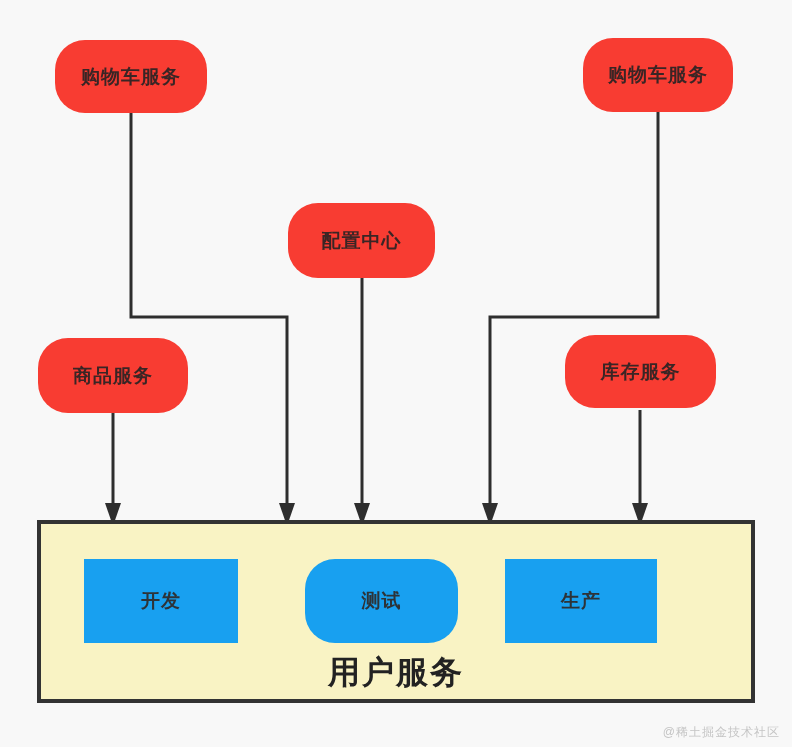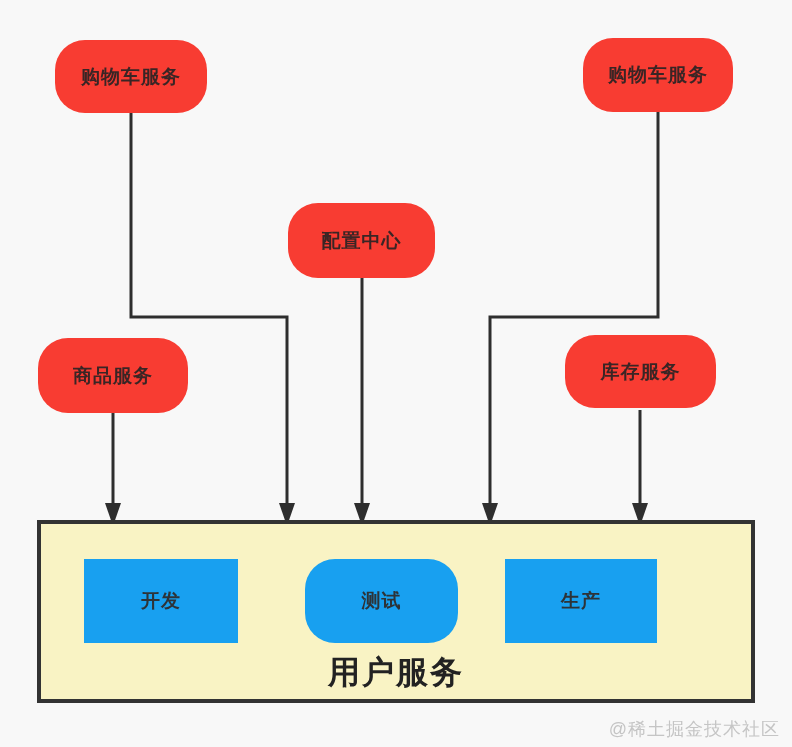--- a/index.html
+++ b/index.html
@@ -71,21 +71,21 @@
     text-align: center;
     font-size: 32px;
     font-weight: bold;
     letter-spacing: 2px;
     color: #222222;
   }
   .watermark {
     position: absolute;
     right: 12px;
     bottom: 6px;
-    font-size: 18px;
+    font-size: 12px;
     color: #c5c5c5;
     letter-spacing: 1px;
     z-index: 3;
   }
 </style>
 </head>
 <body>
 
 <div class="canvas">
 

